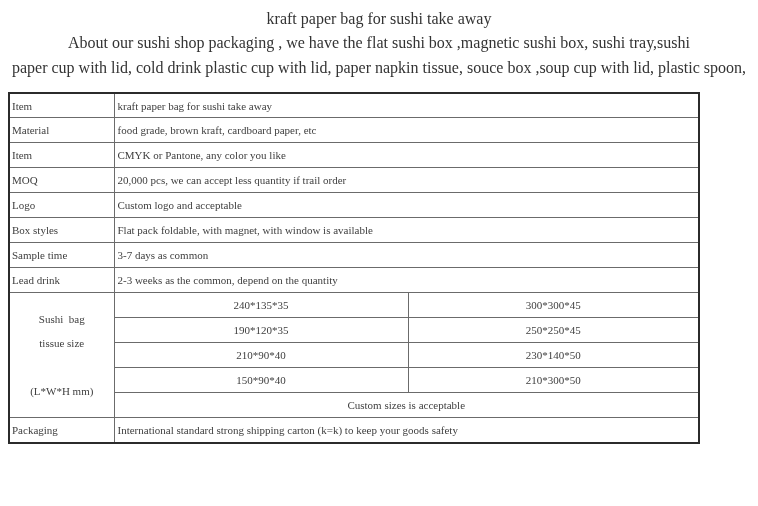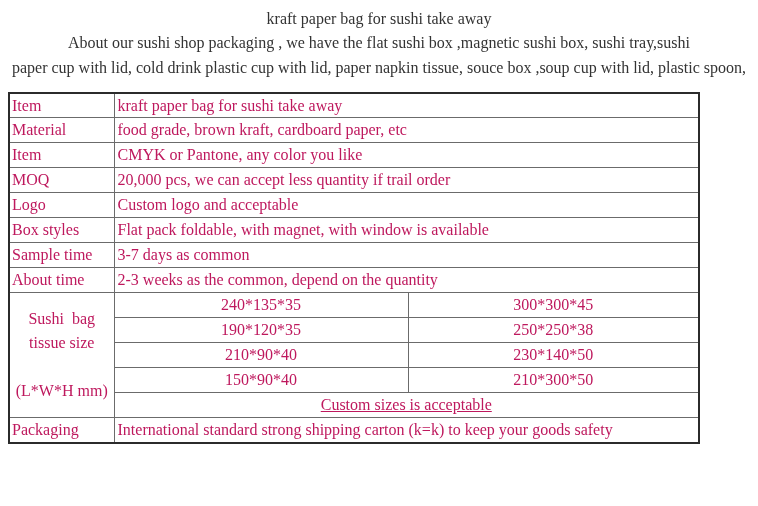--- a/index.html
+++ b/index.html
@@ -11,38 +11,38 @@
     overflow:hidden;
   }
   .header { margin-top:7px; text-align:center; font-size:16px; }
   .header .line { line-height:24.3px; white-space:pre; }
   table.spec {
     margin-left:8px;
     margin-top:12px;
     width:690px;
     border-collapse:collapse;
     table-layout:fixed;
-    font-size:16px;
-    color:#be185d;
+    font-size:11px;
+    color:#404040;
   }
   table.spec { border:2px solid #2b2b2b; }
   table.spec td { border:1px solid #6b6b6b; height:25px; vertical-align:middle; overflow:hidden; }
   col.c1 { width:105px; }
   col.c2 { width:294px; }
   col.c3 { width:291px; }
   td.lbl { padding-left:2px; text-align:left; }
   td.val { padding-left:3px; text-align:left; }
   td.size { text-align:center; }
   td.size-label {
     text-align:center;
     white-space:pre;
     line-height:24px;
     vertical-align:middle;
   }
-  td.custom { text-align:center;text-decoration:underline; }
+  td.custom { text-align:center; }
 </style>
 </head>
 <body>
 
 <div class="header">
   <div class="line">kraft paper bag for sushi take away</div>
   <div class="line">About our sushi shop packaging , we have the flat sushi box ,magnetic sushi box, sushi tray,sushi</div>
   <div class="line">paper cup with lid, cold drink plastic cup with lid, paper napkin tissue, souce box ,soup cup with lid, plastic spoon,</div>
 </div>
 
@@ -75,34 +75,34 @@
     </tr>
     <tr>
       <td class="lbl">Box styles</td>
       <td class="val" colspan="2">Flat pack foldable, with magnet, with window is available</td>
     </tr>
     <tr>
       <td class="lbl">Sample time</td>
       <td class="val" colspan="2">3-7 days as common</td>
     </tr>
     <tr>
-      <td class="lbl">About time</td>
+      <td class="lbl">Lead drink</td>
       <td class="val" colspan="2">2-3 weeks as the common, depend on the quantity</td>
     </tr>
     <tr>
       <td class="size-label" rowspan="5">Sushi  bag
 tissue size
 
 (L*W*H mm)</td>
       <td class="size">240*135*35</td>
       <td class="size">300*300*45</td>
     </tr>
     <tr>
       <td class="size">190*120*35</td>
-      <td class="size">250*250*38</td>
+      <td class="size">250*250*45</td>
     </tr>
     <tr>
       <td class="size">210*90*40</td>
       <td class="size">230*140*50</td>
     </tr>
     <tr>
       <td class="size">150*90*40</td>
       <td class="size">210*300*50</td>
     </tr>
     <tr>

